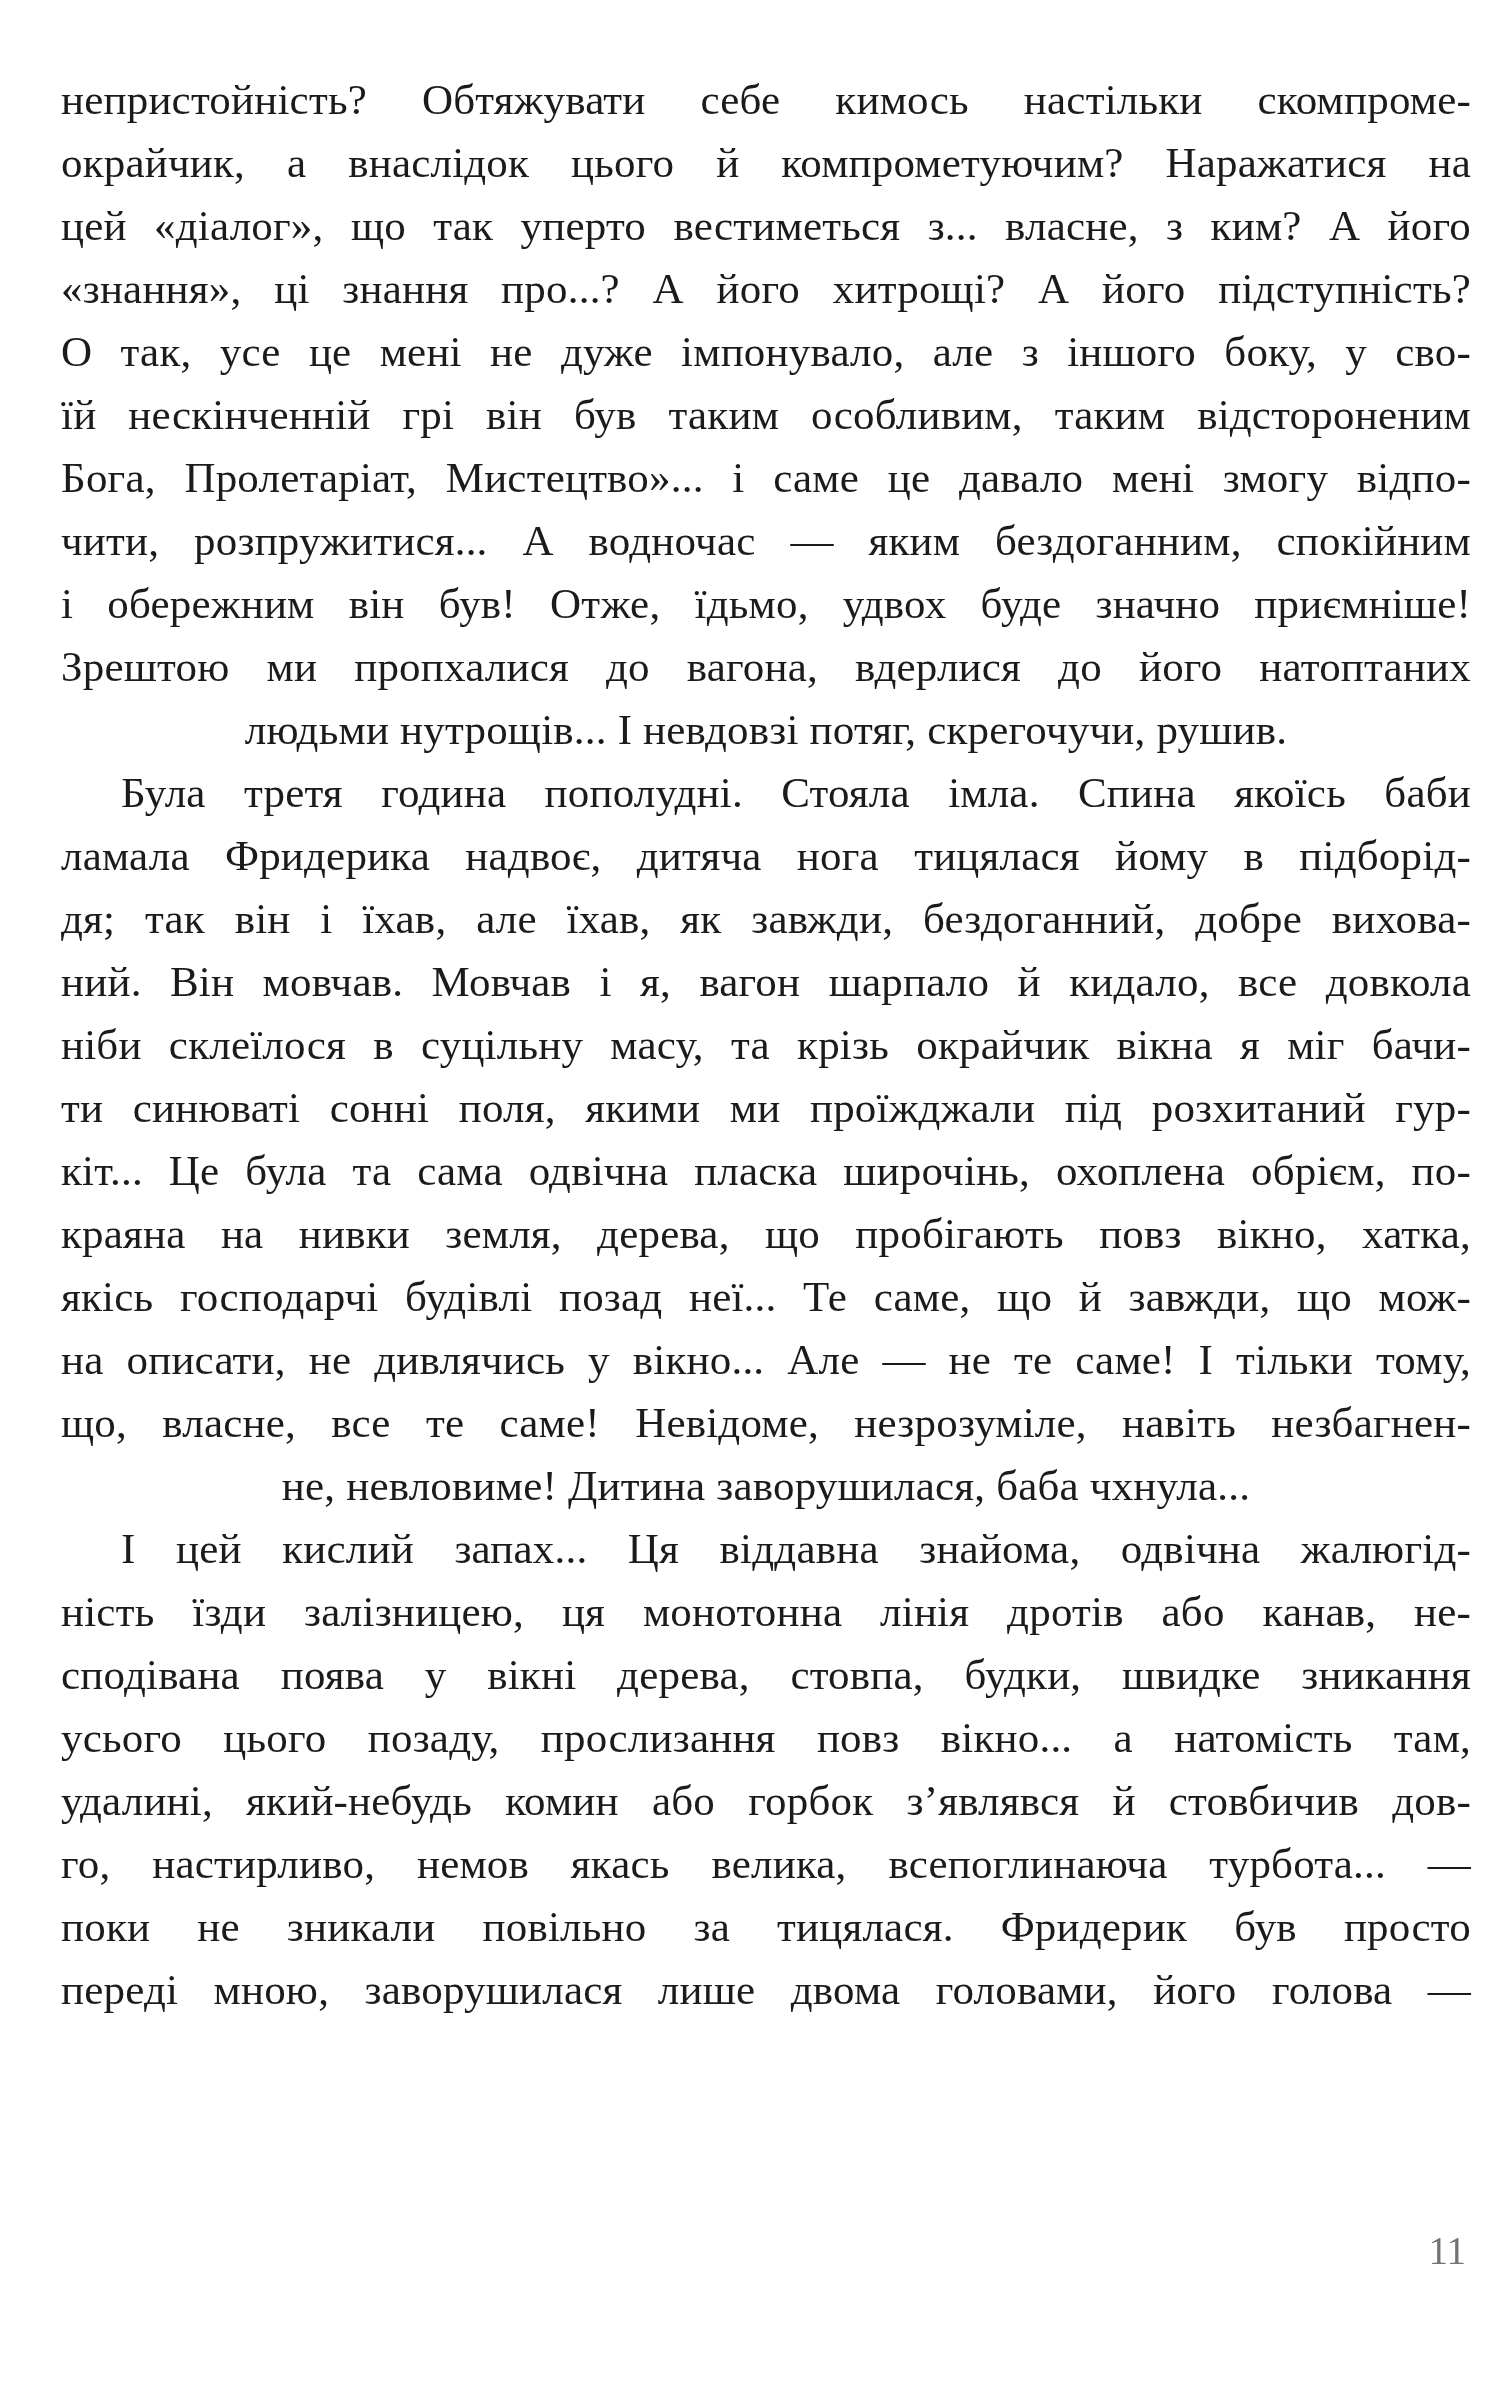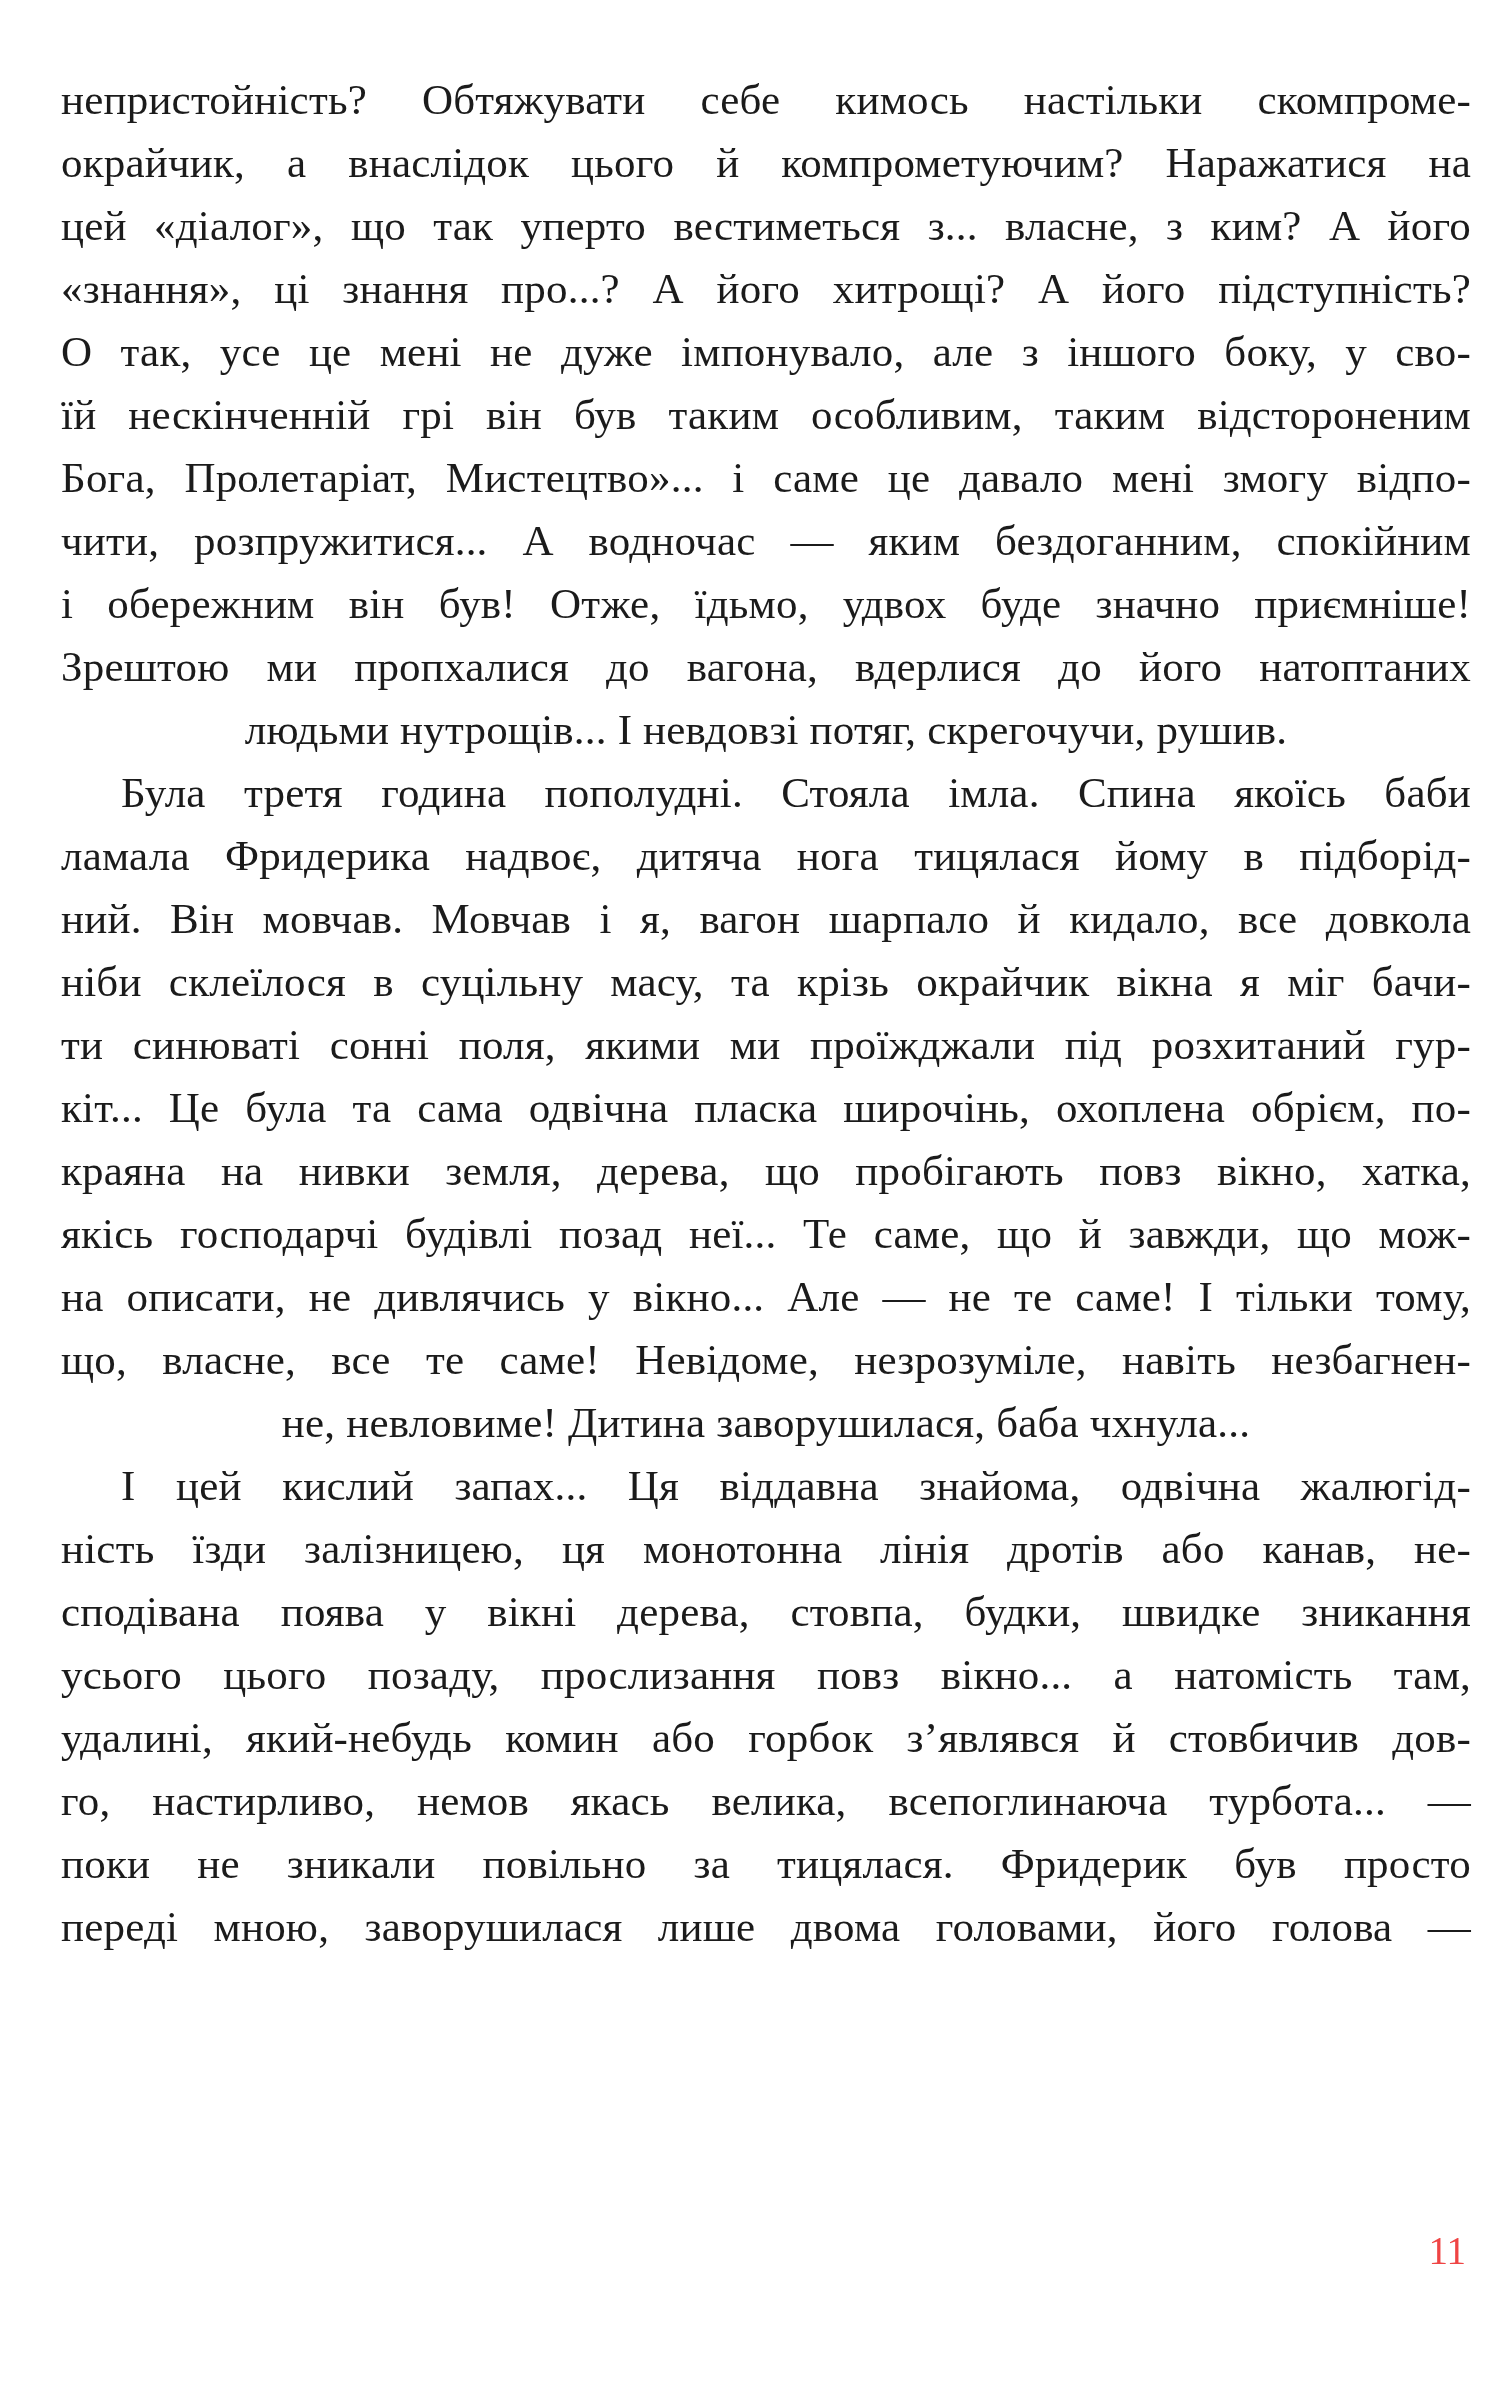--- a/index.html
+++ b/index.html
@@ -46,21 +46,21 @@
   }
   .line.indent {
     text-indent: 60px;
   }
   .page-number {
     position: absolute;
     top: 2227px;
     right: 58px;
     font-size: 39px;
     line-height: 47px;
-    color: #ef4444;
+    color: #737373;
   }
 </style>
 </head>
 <body>
 
 <div class="page">
   <div class="content">
       <div class="paragraph">
         <div class="line justified">непристойність? Обтяжувати себе кимось настільки скомпроме-</div>
         <div class="line justified">окрайчик, а внаслідок цього й компрометуючим? Наражатися на</div>
@@ -70,20 +70,21 @@
         <div class="line justified">їй нескінченній грі він був таким особливим, таким відстороненим</div>
         <div class="line justified">Бога, Пролетаріат, Мистецтво»... і саме це давало мені змогу відпо-</div>
         <div class="line justified">чити, розпружитися... А водночас — яким бездоганним, спокійним</div>
         <div class="line justified">і обережним він був! Отже, їдьмо, удвох буде значно приємніше!</div>
         <div class="line justified">Зрештою ми пропхалися до вагона, вдерлися до його натоптаних</div>
         <div class="line">людьми нутрощів... І невдовзі потяг, скрегочучи, рушив.</div>
       </div>
       <div class="paragraph">
         <div class="line justified indent">Була третя година пополудні. Стояла імла. Спина якоїсь баби</div>
         <div class="line justified">ламала Фридерика надвоє, дитяча нога тицялася йому в підборід-</div>
+        <div class="line justified">дя; так він і їхав, але їхав, як завжди, бездоганний, добре вихова-</div>
         <div class="line justified">ний. Він мовчав. Мовчав і я, вагон шарпало й кидало, все довкола</div>
         <div class="line justified">ніби склеїлося в суцільну масу, та крізь окрайчик вікна я міг бачи-</div>
         <div class="line justified">ти синюваті сонні поля, якими ми проїжджали під розхитаний гур-</div>
         <div class="line justified">кіт... Це була та сама одвічна пласка широчінь, охоплена обрієм, по-</div>
         <div class="line justified">краяна на нивки земля, дерева, що пробігають повз вікно, хатка,</div>
         <div class="line justified">якісь господарчі будівлі позад неї... Те саме, що й завжди, що мож-</div>
         <div class="line justified">на описати, не дивлячись у вікно... Але — не те саме! І тільки тому,</div>
         <div class="line justified">що, власне, все те саме! Невідоме, незрозуміле, навіть незбагнен-</div>
         <div class="line">не, невловиме! Дитина заворушилася, баба чхнула...</div>
       </div>

